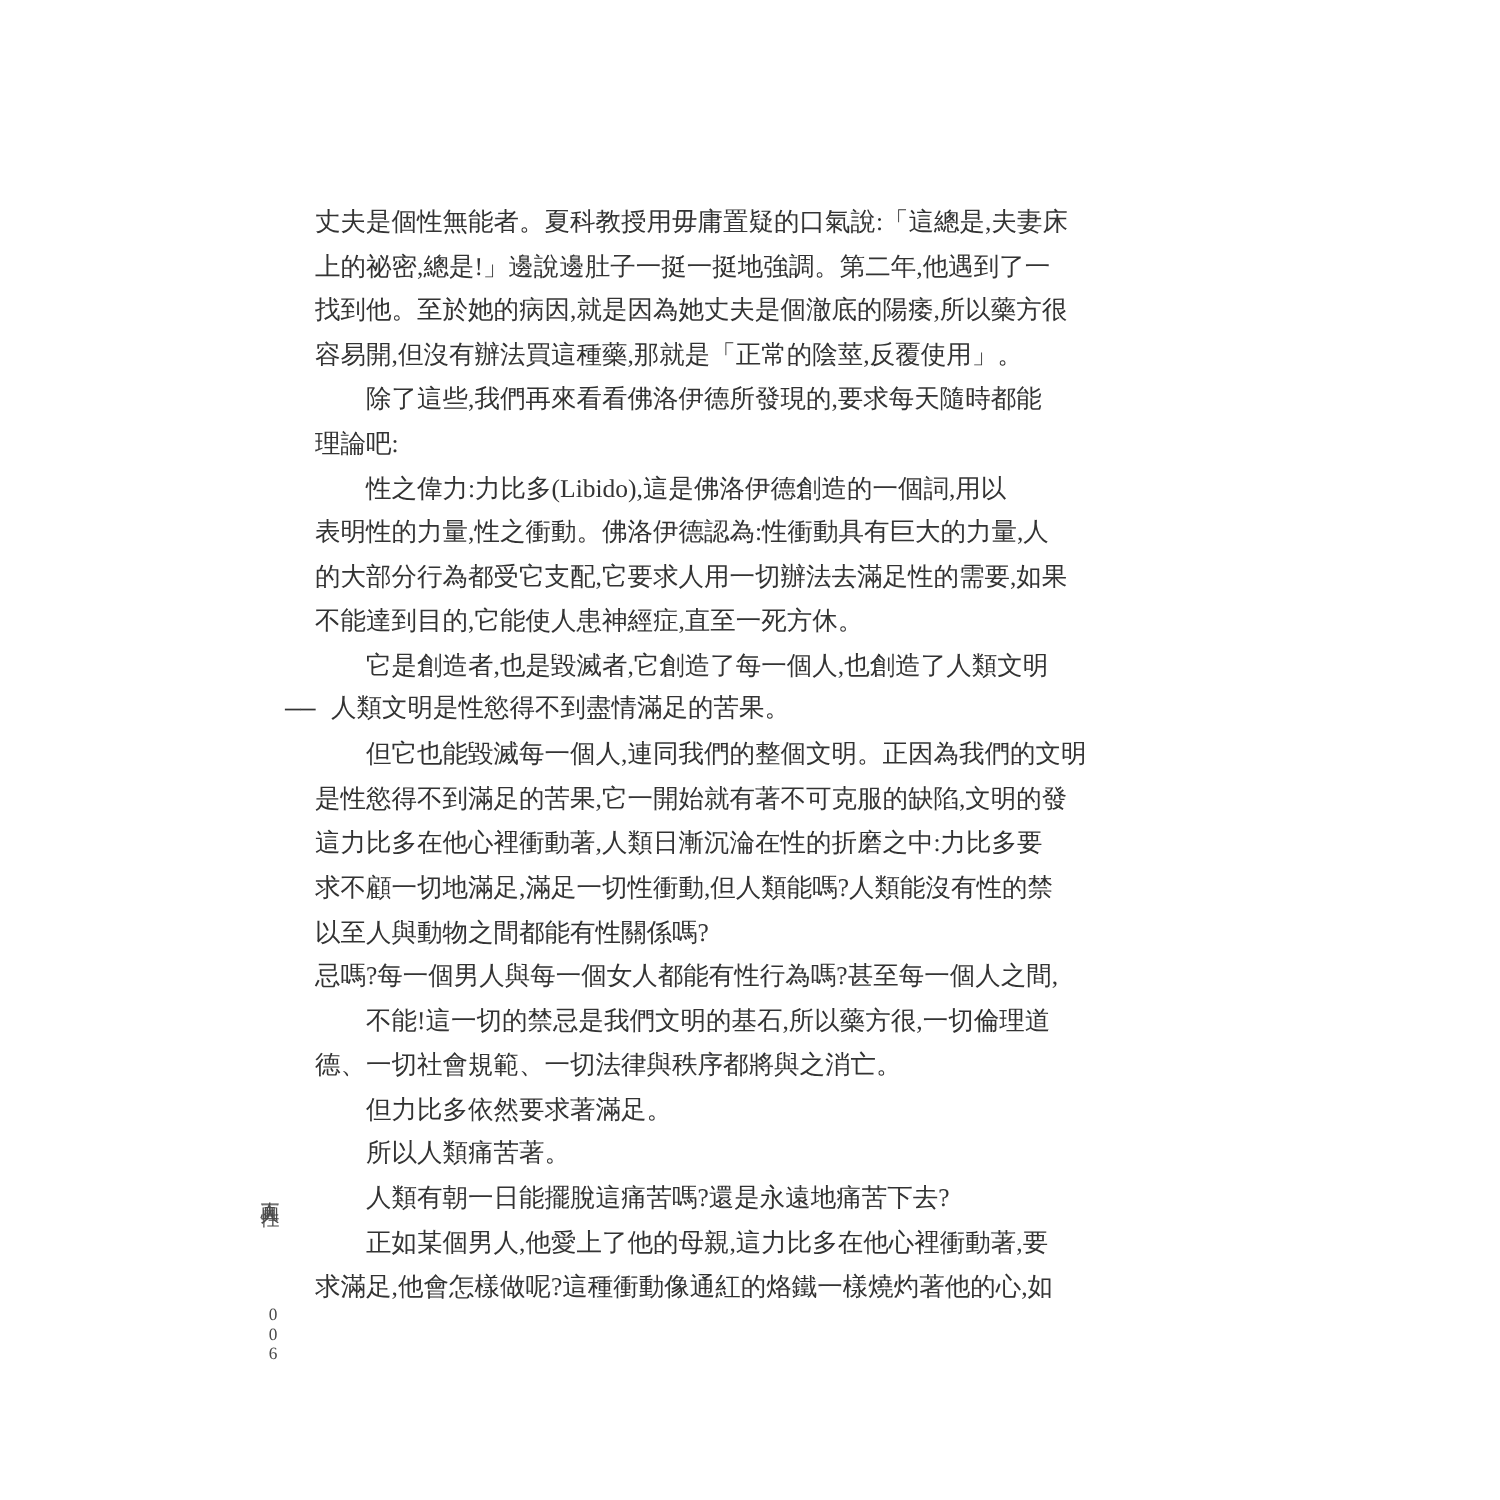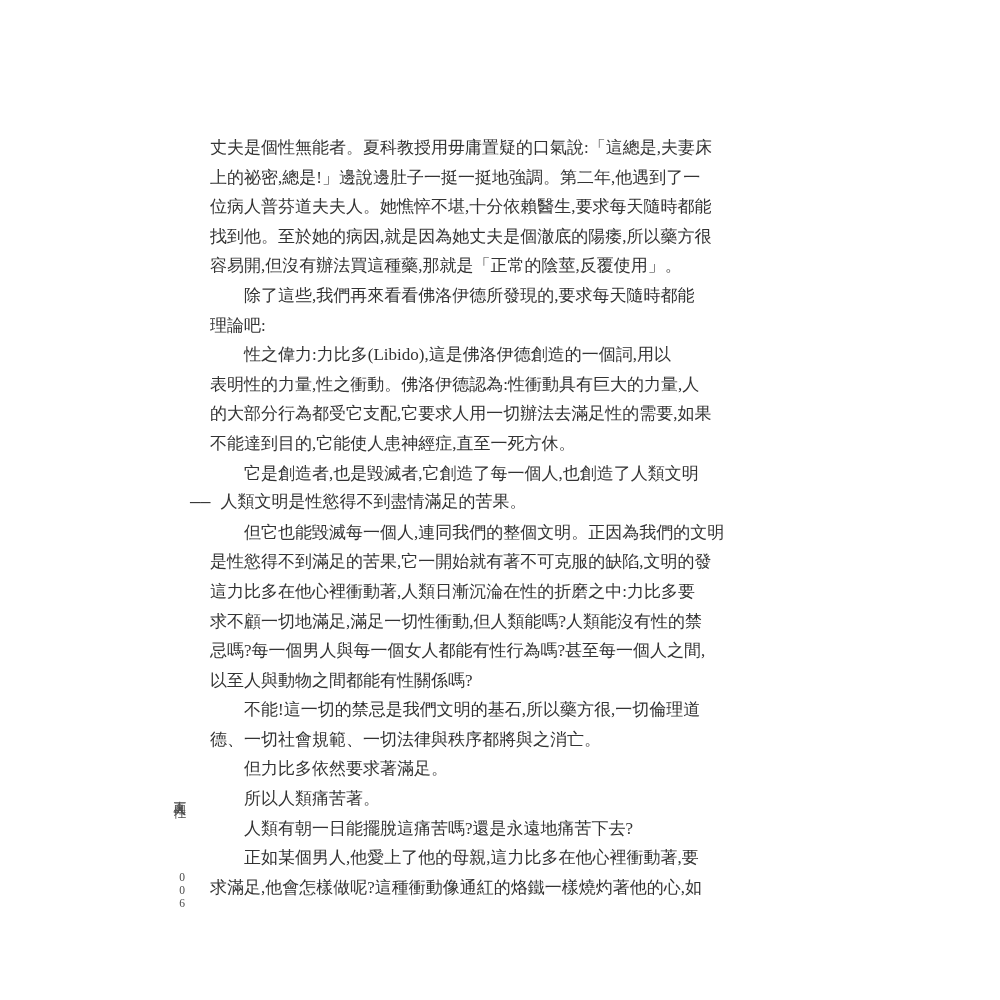--- a/index.html
+++ b/index.html
@@ -59,37 +59,36 @@
 <body>
 
 <div class="page">
 
   <div class="margin-title">直面人性</div>
   <div class="page-number">006</div>
 
   <div class="body-text">
     <div class="line">丈夫是個性無能者。夏科教授用毋庸置疑的口氣說:「這總是,夫妻床</div>
     <div class="line">上的祕密,總是!」邊說邊肚子一挺一挺地強調。第二年,他遇到了一</div>
-    <div class="line">位病人普芬道夫夫人。她憔悴不堪,十分依賴醫生,要求每天隨時都能</div>
     <div class="line">找到他。至於她的病因,就是因為她丈夫是個澈底的陽痿,所以藥方很</div>
     <div class="line">容易開,但沒有辦法買這種藥,那就是「正常的陰莖,反覆使用」。</div>
     <div class="line">　　除了這些,我們再來看看佛洛伊德所發現的,要求每天隨時都能</div>
     <div class="line">理論吧:</div>
     <div class="line">　　性之偉力:力比多(Libido),這是佛洛伊德創造的一個詞,用以</div>
     <div class="line">表明性的力量,性之衝動。佛洛伊德認為:性衝動具有巨大的力量,人</div>
     <div class="line">的大部分行為都受它支配,它要求人用一切辦法去滿足性的需要,如果</div>
     <div class="line">不能達到目的,它能使人患神經症,直至一死方休。</div>
     <div class="line">　　它是創造者,也是毀滅者,它創造了每一個人,也創造了人類文明</div>
     <div class="line dash-line">—— 人類文明是性慾得不到盡情滿足的苦果。</div>
     <div class="line">　　但它也能毀滅每一個人,連同我們的整個文明。正因為我們的文明</div>
     <div class="line">是性慾得不到滿足的苦果,它一開始就有著不可克服的缺陷,文明的發</div>
     <div class="line">這力比多在他心裡衝動著,人類日漸沉淪在性的折磨之中:力比多要</div>
     <div class="line">求不顧一切地滿足,滿足一切性衝動,但人類能嗎?人類能沒有性的禁</div>
+    <div class="line">以至人與動物之間都能有性關係嗎?</div>
     <div class="line">忌嗎?每一個男人與每一個女人都能有性行為嗎?甚至每一個人之間,</div>
-    <div class="line">以至人與動物之間都能有性關係嗎?</div>
     <div class="line">　　不能!這一切的禁忌是我們文明的基石,所以藥方很,一切倫理道</div>
     <div class="line">德、一切社會規範、一切法律與秩序都將與之消亡。</div>
     <div class="line">　　但力比多依然要求著滿足。</div>
     <div class="line">　　所以人類痛苦著。</div>
     <div class="line">　　人類有朝一日能擺脫這痛苦嗎?還是永遠地痛苦下去?</div>
     <div class="line">　　正如某個男人,他愛上了他的母親,這力比多在他心裡衝動著,要</div>
     <div class="line">求滿足,他會怎樣做呢?這種衝動像通紅的烙鐵一樣燒灼著他的心,如</div>
   </div>
 
 </div>

